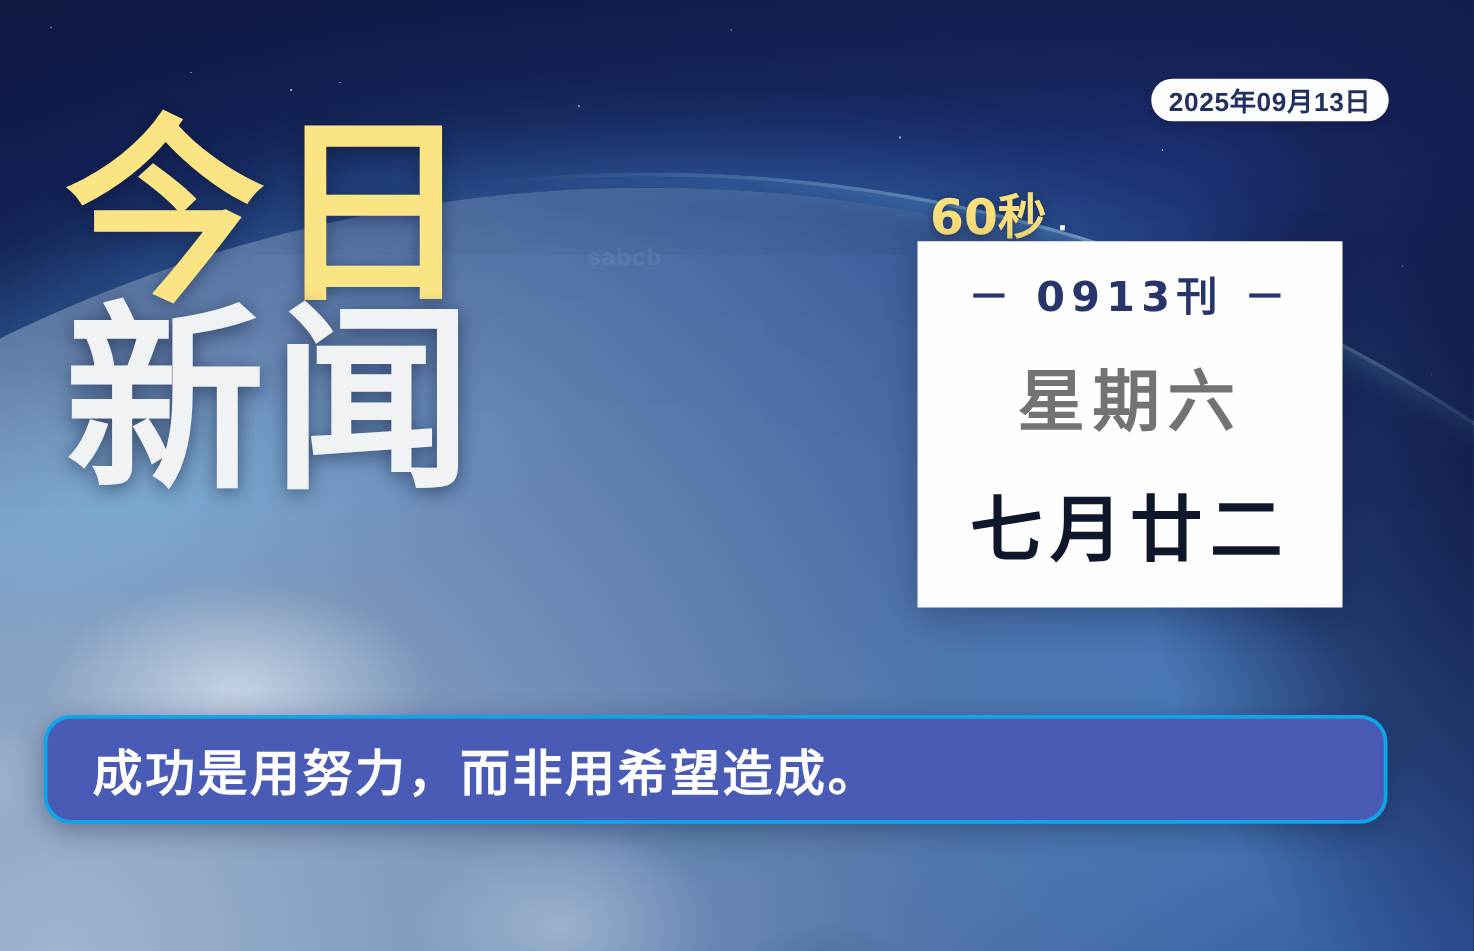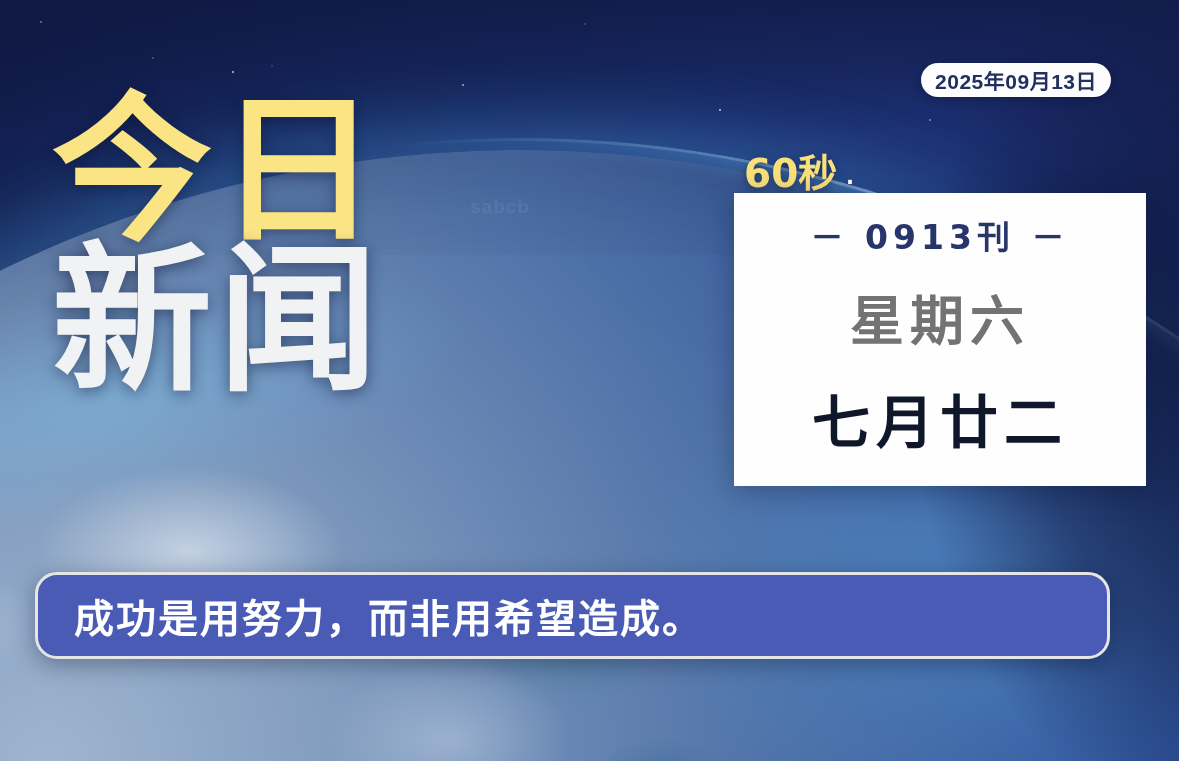--- a/index.html
+++ b/index.html
@@ -259,21 +259,21 @@
     font-weight: 700;
     color: #ffffff;
     letter-spacing: 1px;
   }
 
   
   .date-card {
     position: absolute;
     left: 734px;
     top: 193px;
-    width: 412px;
+    width: 340px;
     height: 293px;
     background: #fefefe;
     display: flex;
     flex-direction: column;
     align-items: center;
     justify-content: flex-start;
     padding-top: 12px;
     box-sizing: border-box;
     box-shadow: 0 6px 26px rgba(8,16,44,.32);
   }
@@ -307,21 +307,21 @@
 
   
   .quote-bar {
     position: absolute;
     left: 35px;
     top: 572px;
     width: 1075px;
     height: 87px;
     box-sizing: border-box;
     background: #4a5bb5;
-    border: 3px solid #e5e5e5;
+    border: 3px solid #0ea5e9;
     border-radius: 22px;
     display: flex;
     align-items: center;
     box-shadow: 0 6px 22px rgba(8,16,44,.34);
   }
   .quote-bar .quote-text {
     font-family: "DejaVu Sans", "Liberation Sans", sans-serif;
     font-size: 40px;
     font-weight: 700;
     color: #ffffff;

